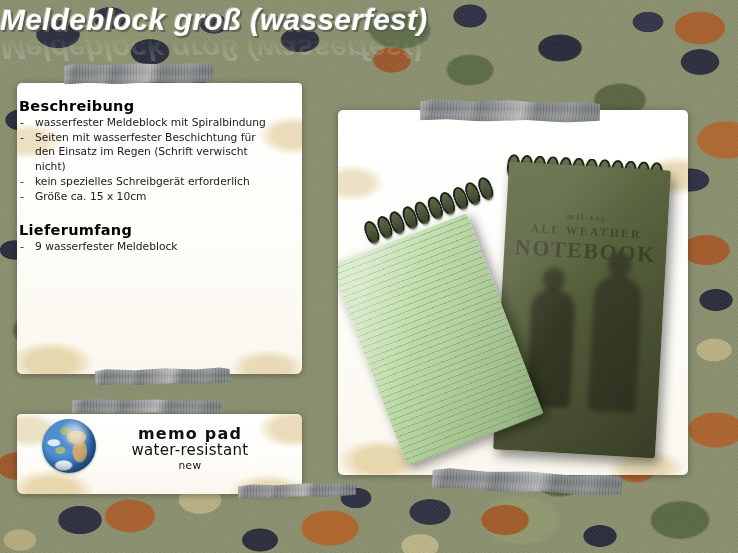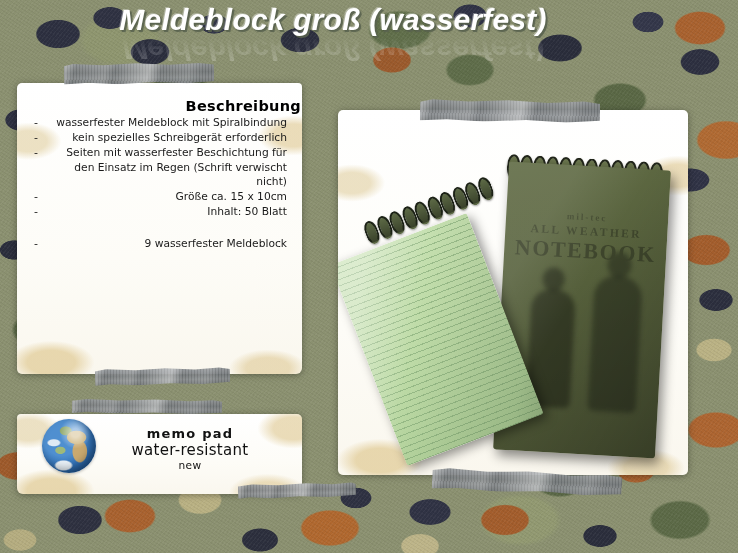--- a/index.html
+++ b/index.html
@@ -68,21 +68,21 @@
     position:absolute;inset:0;
     background-image:
       repeating-linear-gradient(33deg, rgba(0,0,0,.055) 0 1px, transparent 1px 3px),
       repeating-linear-gradient(-51deg, rgba(255,255,255,.05) 0 1px, transparent 1px 3px);
     opacity:.85;
   }
 
   
   #title-wrap{
     position:absolute;left:0;top:2px;width:666px;height:62px;
-    text-align:center;pointer-events:none;
+    text-align:left;pointer-events:none;
   }
   #title{
     font-family:"Liberation Sans", sans-serif;
     font-weight:bold;font-style:italic;font-size:30px;
     color:#ffffff;letter-spacing:.2px;
     text-shadow:
       2px 2px 0 rgba(90,100,80,.85),
       1px 1px 2px rgba(40,50,40,.55),
       -1px -1px 0 rgba(255,255,255,.35);
     line-height:36px;
@@ -150,24 +150,23 @@
      clip-path:polygon(0% 16%,10% 3%,32% 12%,56% 2%,78% 13%,94% 4%,100% 14%,100% 87%,78% 97%,54% 89%,30% 98%,10% 89%,0% 97%);}
   #tape-memo-bot{left:238px;top:483px;width:118px;height:15px;transform:rotate(-1.2deg);
      clip-path:polygon(0% 15%,12% 3%,34% 13%,58% 3%,80% 13%,96% 4%,100% 15%,100% 86%,76% 97%,52% 88%,28% 98%,10% 88%,0% 96%);}
   #tape-photo-top{left:420px;top:100px;width:180px;height:22px;transform:rotate(.8deg);
      clip-path:polygon(0% 14%,7% 2%,27% 10%,49% 1%,71% 11%,91% 2%,100% 12%,100% 89%,81% 99%,59% 90%,35% 100%,15% 91%,0% 98%);}
   #tape-photo-bot{left:432px;top:471px;width:190px;height:22px;transform:rotate(2.4deg);
      clip-path:polygon(0% 13%,9% 2%,29% 11%,51% 2%,73% 12%,92% 3%,100% 13%,100% 88%,80% 98%,58% 89%,34% 99%,14% 90%,0% 97%);}
 
   
   #desc-body{
-    position:absolute;left:33px;top:98px;width:268px;
+    position:absolute;left:19px;top:98px;width:268px;
     font-family:"DejaVu Sans", sans-serif;
     color:#111;
-    text-align:right;
   }
   .sec-head{
     font-size:14.5px;font-weight:bold;color:#000;
     letter-spacing:.3px;margin:0 0 2px 0;
   }
   ul.bul{list-style:none;margin:0 14px 0 0;padding:0;}
   ul.bul li{
     position:relative;padding-left:16px;
     font-size:10.7px;line-height:14.2px;color:#1a1a1a;margin-bottom:1px;
   }
@@ -188,21 +187,21 @@
       radial-gradient(ellipse 7px 5px at 34% 58%,  #9fb97a 0 66%, transparent 80%),
       radial-gradient(ellipse 12px 7px at 40% 86%, #e9f1f7 0 62%, transparent 80%),
       radial-gradient(ellipse 9px 5px at 22% 44%,  #dfeaf4 0 60%, transparent 80%),
       radial-gradient(circle at 36% 32%, #4f8fd0 0 38%, #2f6fb4 62%, #1b4d88 100%);
     box-shadow:inset -4px -4px 9px rgba(0,0,0,.35), 0 1px 3px rgba(0,0,0,.28);
   }
   #memo-text{
     position:absolute;left:110px;top:424px;width:160px;text-align:center;
     font-family:"DejaVu Sans", sans-serif;color:#111;
   }
-  #memo-title{font-size:13px;font-weight:bold;letter-spacing:1.2px;line-height:19px;}
+  #memo-title{font-size:16px;font-weight:bold;letter-spacing:1.2px;line-height:19px;}
   #memo-sub1{font-size:15px;line-height:15px;letter-spacing:.3px;}
   #memo-sub2{font-size:10.6px;line-height:15px;letter-spacing:.3px;}
 
   
   #photo-stage{position:absolute;left:338px;top:110px;width:350px;height:365px;overflow:hidden;}
 
   
   #nb-olive{
     position:absolute;left:163px;top:56px;width:162px;height:288px;
     transform:rotate(3.2deg);
@@ -290,28 +289,28 @@
 </div>
 
 <div class="paper" id="panel-desc"></div>
 <div class="tape" id="tape-desc-top"></div>
 <div class="tape" id="tape-desc-bot"></div>
 
 <div id="desc-body">
   <div class="sec-head">Beschreibung</div>
   <ul class="bul">
     <li>wasserfester Meldeblock mit Spiralbindung</li>
+    <li>Seiten mit wasserfester Beschichtung für den Einsatz im Regen (Schrift verwischt nicht)</li>
     <li>kein spezielles Schreibgerät erforderlich</li>
-    <li>Seiten mit wasserfester Beschichtung für den Einsatz im Regen (Schrift verwischt nicht)</li>
     <li>Größe ca. 15 x 10cm</li>
-    <li>Inhalt: 50 Blatt</li>
   </ul>
 
   <div class="gap-lg"></div>
 
+  <div class="sec-head">Lieferumfang</div>
   <ul class="bul">
     <li>9 wasserfester Meldeblock</li>
   </ul>
 
   <div class="gap-md"></div>
 
 </div>
 
 <div class="paper" id="panel-memo"></div>
 <div class="tape" id="tape-memo-top"></div>

